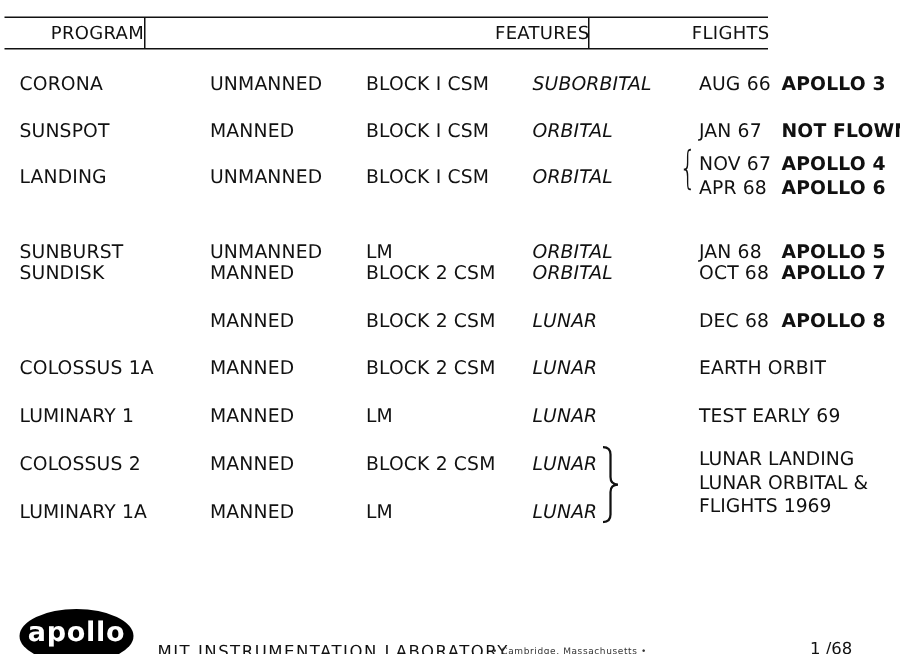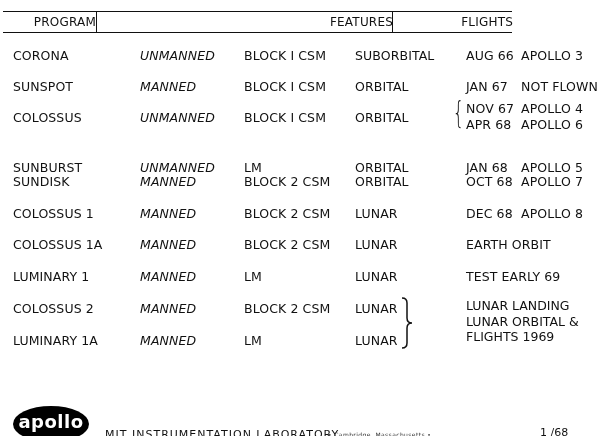--- a/index.html
+++ b/index.html
@@ -13,25 +13,25 @@
     font-size: 12px; letter-spacing: 0.2px;
   }
   .hcell { position: absolute; top: 0; height: 20px; line-height: 20px; text-align: right; }
   .hcell.program { left: 0; width: 93px; }
   .hcell.features { left: 93px; width: 296px; border-left: 1.5px solid #111; }
   .hcell.flights { left: 389px; width: 120px; border-left: 1.5px solid #111; }
 
   .row { position: absolute; left: 0; width: 600px; height: 20px; font-size: 12.5px; letter-spacing: 0.1px; }
   .c { position: absolute; top: 0; white-space: nowrap; }
   .c.prog { left: 13px; }
-  .c.crew { left: 140px; font-style: italic; }
+  .c.crew { left: 140px; }
   .c.veh { left: 244px; }
-  .c.mis { left: 355px; }
+  .c.mis { left: 355px; font-style: italic; }
   .c.date { left: 466px; }
-  .c.fl { left: 521px; }
+  .c.fl { left: 521px; font-weight: bold; }
   .c.note { left: 466px; }
 
   .brace-left {
     position: absolute; left: 449px; top: 98px; font-size: 30px; line-height: 30px;
     font-weight: 200; transform: scaleX(0.6);
   }
   .brace-right {
     position: absolute; left: 401px; top: 297px; width: 12px; height: 52px;
   }
   .multiline { position: absolute; left: 466px; top: 298px; font-size: 12.5px; line-height: 15.5px; }
@@ -73,21 +73,21 @@
 <div class="row" style="top:79px">
   <span class="c prog">SUNSPOT</span>
   <span class="c crew">MANNED</span>
   <span class="c veh">BLOCK I CSM</span>
   <span class="c mis">ORBITAL</span>
   <span class="c date">JAN 67</span>
   <span class="c fl">NOT FLOWN</span>
 </div>
 
 <div class="row" style="top:110px">
-  <span class="c prog">COLOSSUS</span>
+  <span class="c prog">LANDING</span>
   <span class="c crew">UNMANNED</span>
   <span class="c veh">BLOCK I CSM</span>
   <span class="c mis">ORBITAL</span>
 </div>
 <div class="brace-left">{</div>
 <div class="row" style="top:101px">
   <span class="c date">NOV 67</span>
   <span class="c fl">APOLLO 4</span>
 </div>
 <div class="row" style="top:117px">
@@ -107,21 +107,20 @@
 <div class="row" style="top:174px">
   <span class="c prog">SUNDISK</span>
   <span class="c crew">MANNED</span>
   <span class="c veh">BLOCK 2 CSM</span>
   <span class="c mis">ORBITAL</span>
   <span class="c date">OCT 68</span>
   <span class="c fl">APOLLO 7</span>
 </div>
 
 <div class="row" style="top:206px">
-  <span class="c prog">COLOSSUS 1</span>
   <span class="c crew">MANNED</span>
   <span class="c veh">BLOCK 2 CSM</span>
   <span class="c mis">LUNAR</span>
   <span class="c date">DEC 68</span>
   <span class="c fl">APOLLO 8</span>
 </div>
 
 <div class="row" style="top:237px">
   <span class="c prog">COLOSSUS 1A</span>
   <span class="c crew">MANNED</span>

